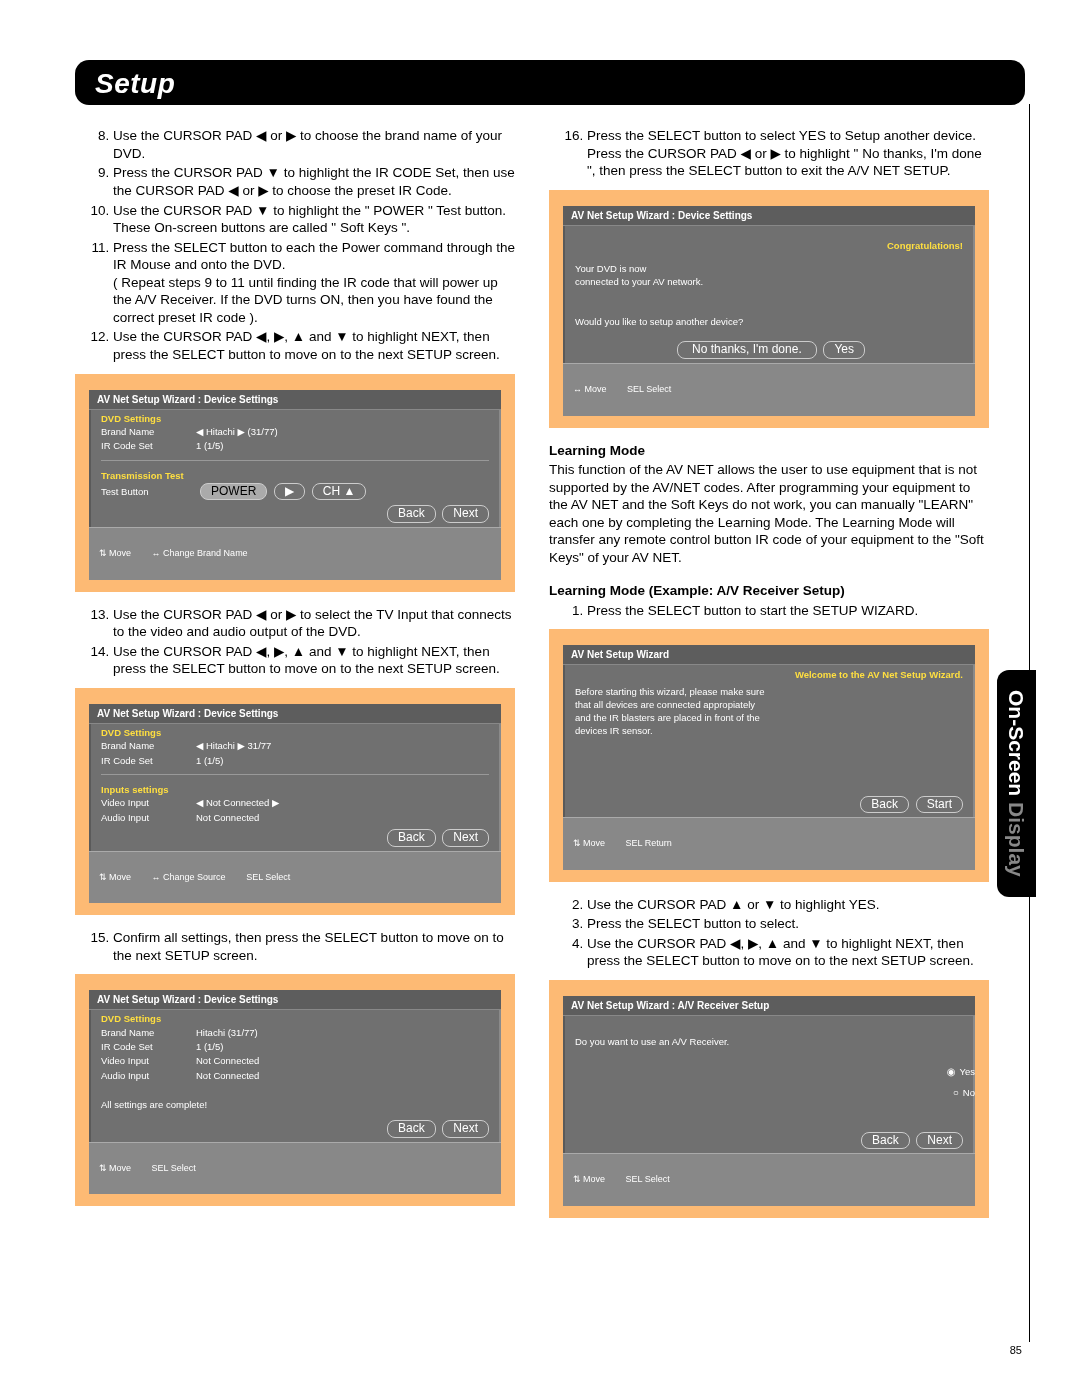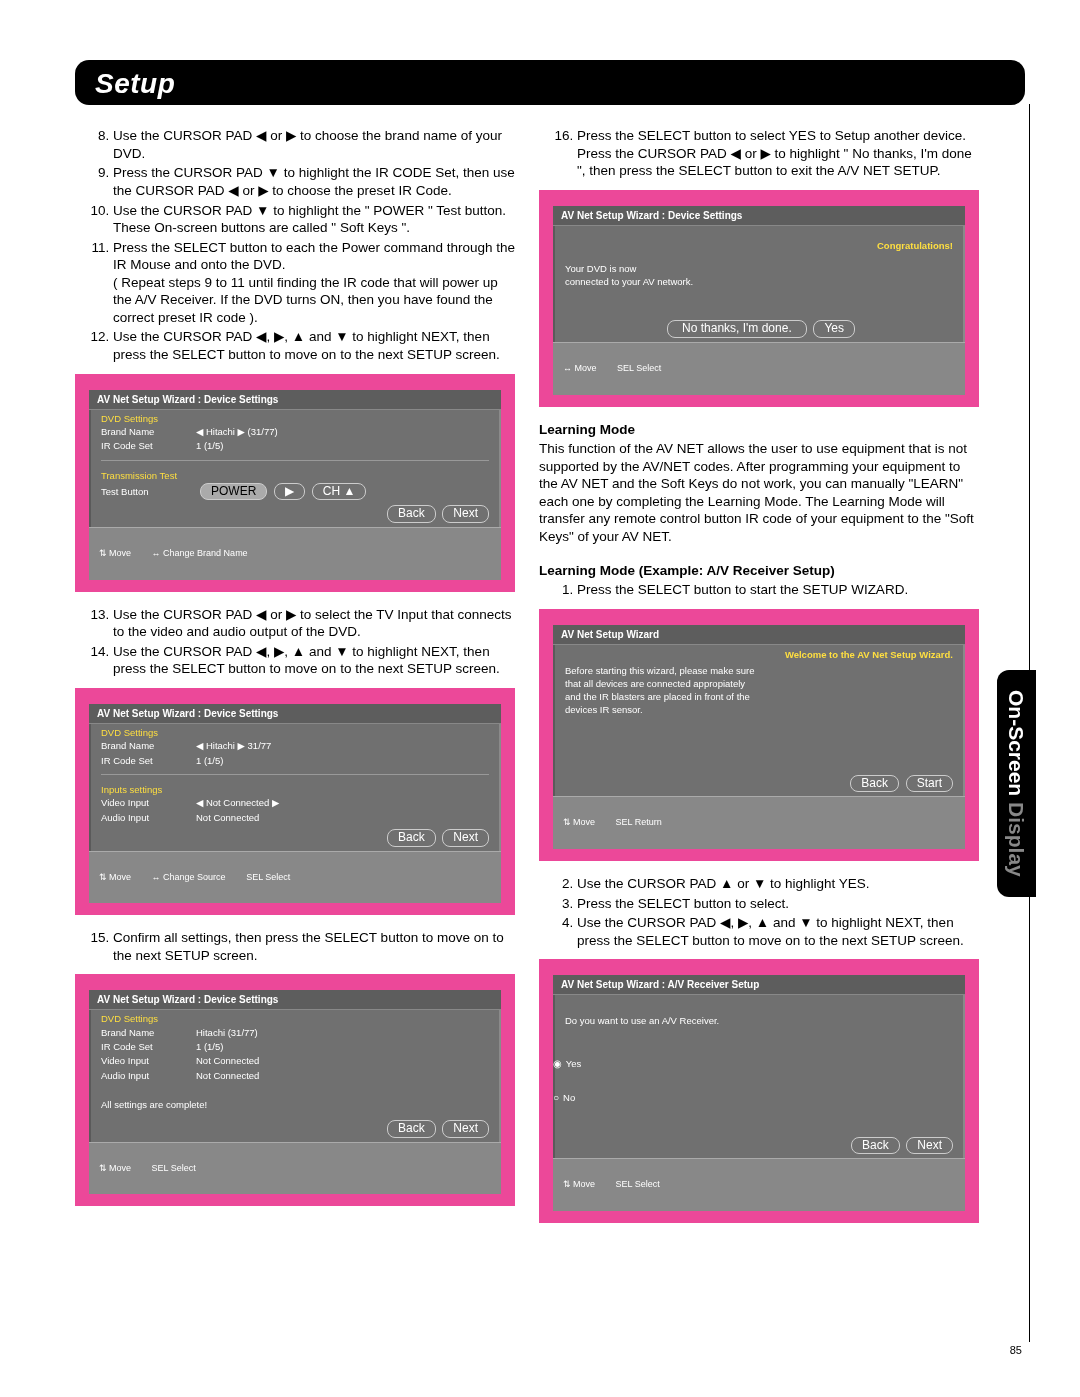--- a/index.html
+++ b/index.html
@@ -23,61 +23,61 @@
     border-radius: 14px;
     padding: 6px 20px 3px 20px;
     font-size: 28px;
     font-weight: 900;
     font-style: italic;
     letter-spacing: 0.5px;
     margin-bottom: 22px;
   }
   .cols {
     display: flex;
-    gap: 24px;
+    gap: 34px;
   }
   .col {
     width: 440px;
   }
   ol.steps {
     margin: 0;
     padding-left: 38px;
   }
   ol.steps li {
     margin-bottom: 2px;
   }
   .bold-title {
     font-weight: 900;
     margin-top: 10px;
     margin-bottom: 2px;
   }
   
   .shot {
-    background: #ec4899;
+    background: #fdba74;
     margin: 10px 0 14px 0;
     padding: 16px 14px 12px 14px;
   }
   .screen {
     background: #707070;
     color: #fff;
     font-size: 9.5px;
     padding: 0;
     box-shadow: inset 2px 2px 0 #5a5a5a, inset -2px -2px 0 #8a8a8a;
   }
   .titlebar {
     background: #5d5d5d;
     color: #fff;
     font-weight: bold;
     padding: 3px 8px;
     border-bottom: 1px solid #888;
     font-size: 10px;
   }
   .section-label {
     color: #ffdf40;
-    font-weight: normal;
+    font-weight: bold;
     padding: 3px 12px 0 12px;
     font-size: 9.5px;
   }
   .row {
     display: flex;
     padding: 1px 12px;
     align-items: center;
     font-size: 9.5px;
   }
   .row .label { width: 95px; }
@@ -103,21 +103,21 @@
     font-size: 9px;
     border-top: 1px solid #aaa;
   }
   .footbar span { margin-right: 18px; }
   .center-btns {
     text-align: center;
     padding: 8px 0 4px 0;
   }
   .txt { padding: 4px 12px; font-size: 9.5px; line-height: 1.35; }
   .txt.yellow { color: #ffdf40; font-weight: bold; text-align: right; }
-  .radio-row { padding: 4px 0; text-align: left; font-size: 9.5px; margin-top: 13px;}
+  .radio-row { padding: 4px 0; text-align: right; font-size: 9.5px;}
   .radio-dot { display:inline-block; font-size:10px; margin-right:4px;}
   
   .side-tab {
     position: absolute;
     right: 44px;
     top: 670px;
     background: #000;
     color: #fff;
     font-weight: bold;
     font-size: 21px;
@@ -281,20 +281,21 @@
 
       <div class="shot">
         <div class="screen">
           <div class="titlebar">AV Net Setup Wizard : Device Settings</div>
           <div style="height:10px"></div>
           <div class="txt yellow">Congratulations!</div>
           <div style="height:6px"></div>
           <div class="txt" style="padding-top:0;padding-bottom:0">Your DVD is now</div>
           <div class="txt" style="padding-top:0">connected to your AV network.</div>
           <div style="height:20px"></div>
+          <div class="txt">Would you like to setup another device?</div>
           <div class="center-btns">
             <span class="btn-pill" style="padding:0 14px">No thanks, I'm done.</span>
             <span class="btn-pill">Yes</span>
           </div>
           <div class="footbar">
             <span>↔ Move</span>
             <span>SEL  Select</span>
           </div>
         </div>
       </div>

